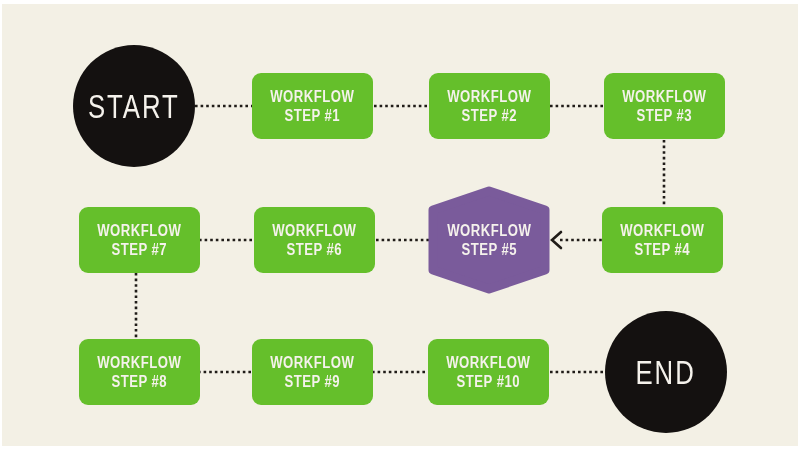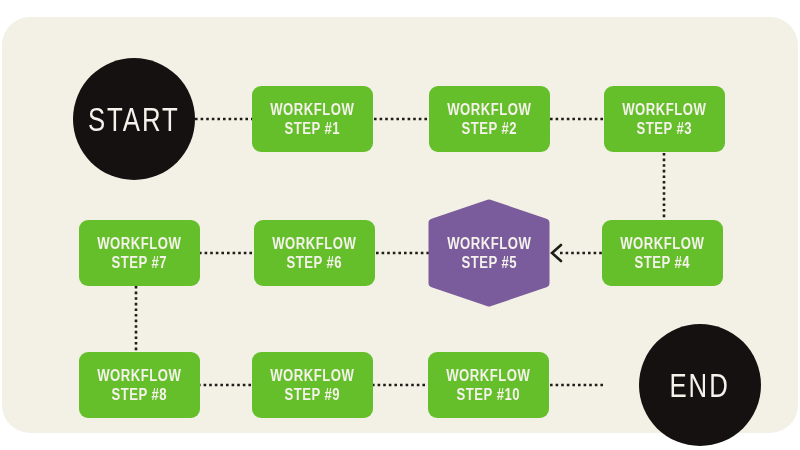--- a/index.html
+++ b/index.html
@@ -5,23 +5,22 @@
   html, body { margin: 0; padding: 0; }
   body {
     width: 800px; height: 450px;
     background: var(--page-border, #FFFFFF);
     font-family: "Liberation Sans", sans-serif;
     overflow: hidden;
   }
   .slide {
     position: absolute;
     left: 0; top: 0; right: 0; bottom: 0;
-    margin: 17px 2px;
+    margin: 4px 2px;
     background: var(--background, #F3F0E5);
-    border-radius: 28px;
   }
   .connector-layer {
     position: absolute; left: 0; top: 0;
     width: 800px; height: 450px;
   }
   .edge {
     stroke: var(--connector, #201C18);
     stroke-width: 2.6;
     stroke-dasharray: 2.6 3;
     fill: none;
@@ -160,17 +159,17 @@
     </div>
   </div>
 
   <div class="node box" style="left:426px;top:335px;">
     <div class="step-label">
       <span>WORKFLOW</span>
       <span>STEP #10</span>
     </div>
   </div>
 
-  <div class="node circle" style="left:637px;top:307px;">
+  <div class="node circle" style="left:603px;top:307px;">
     <span class="terminal-label">END</span>
   </div>
 
 </div>
 
 </body></html>

